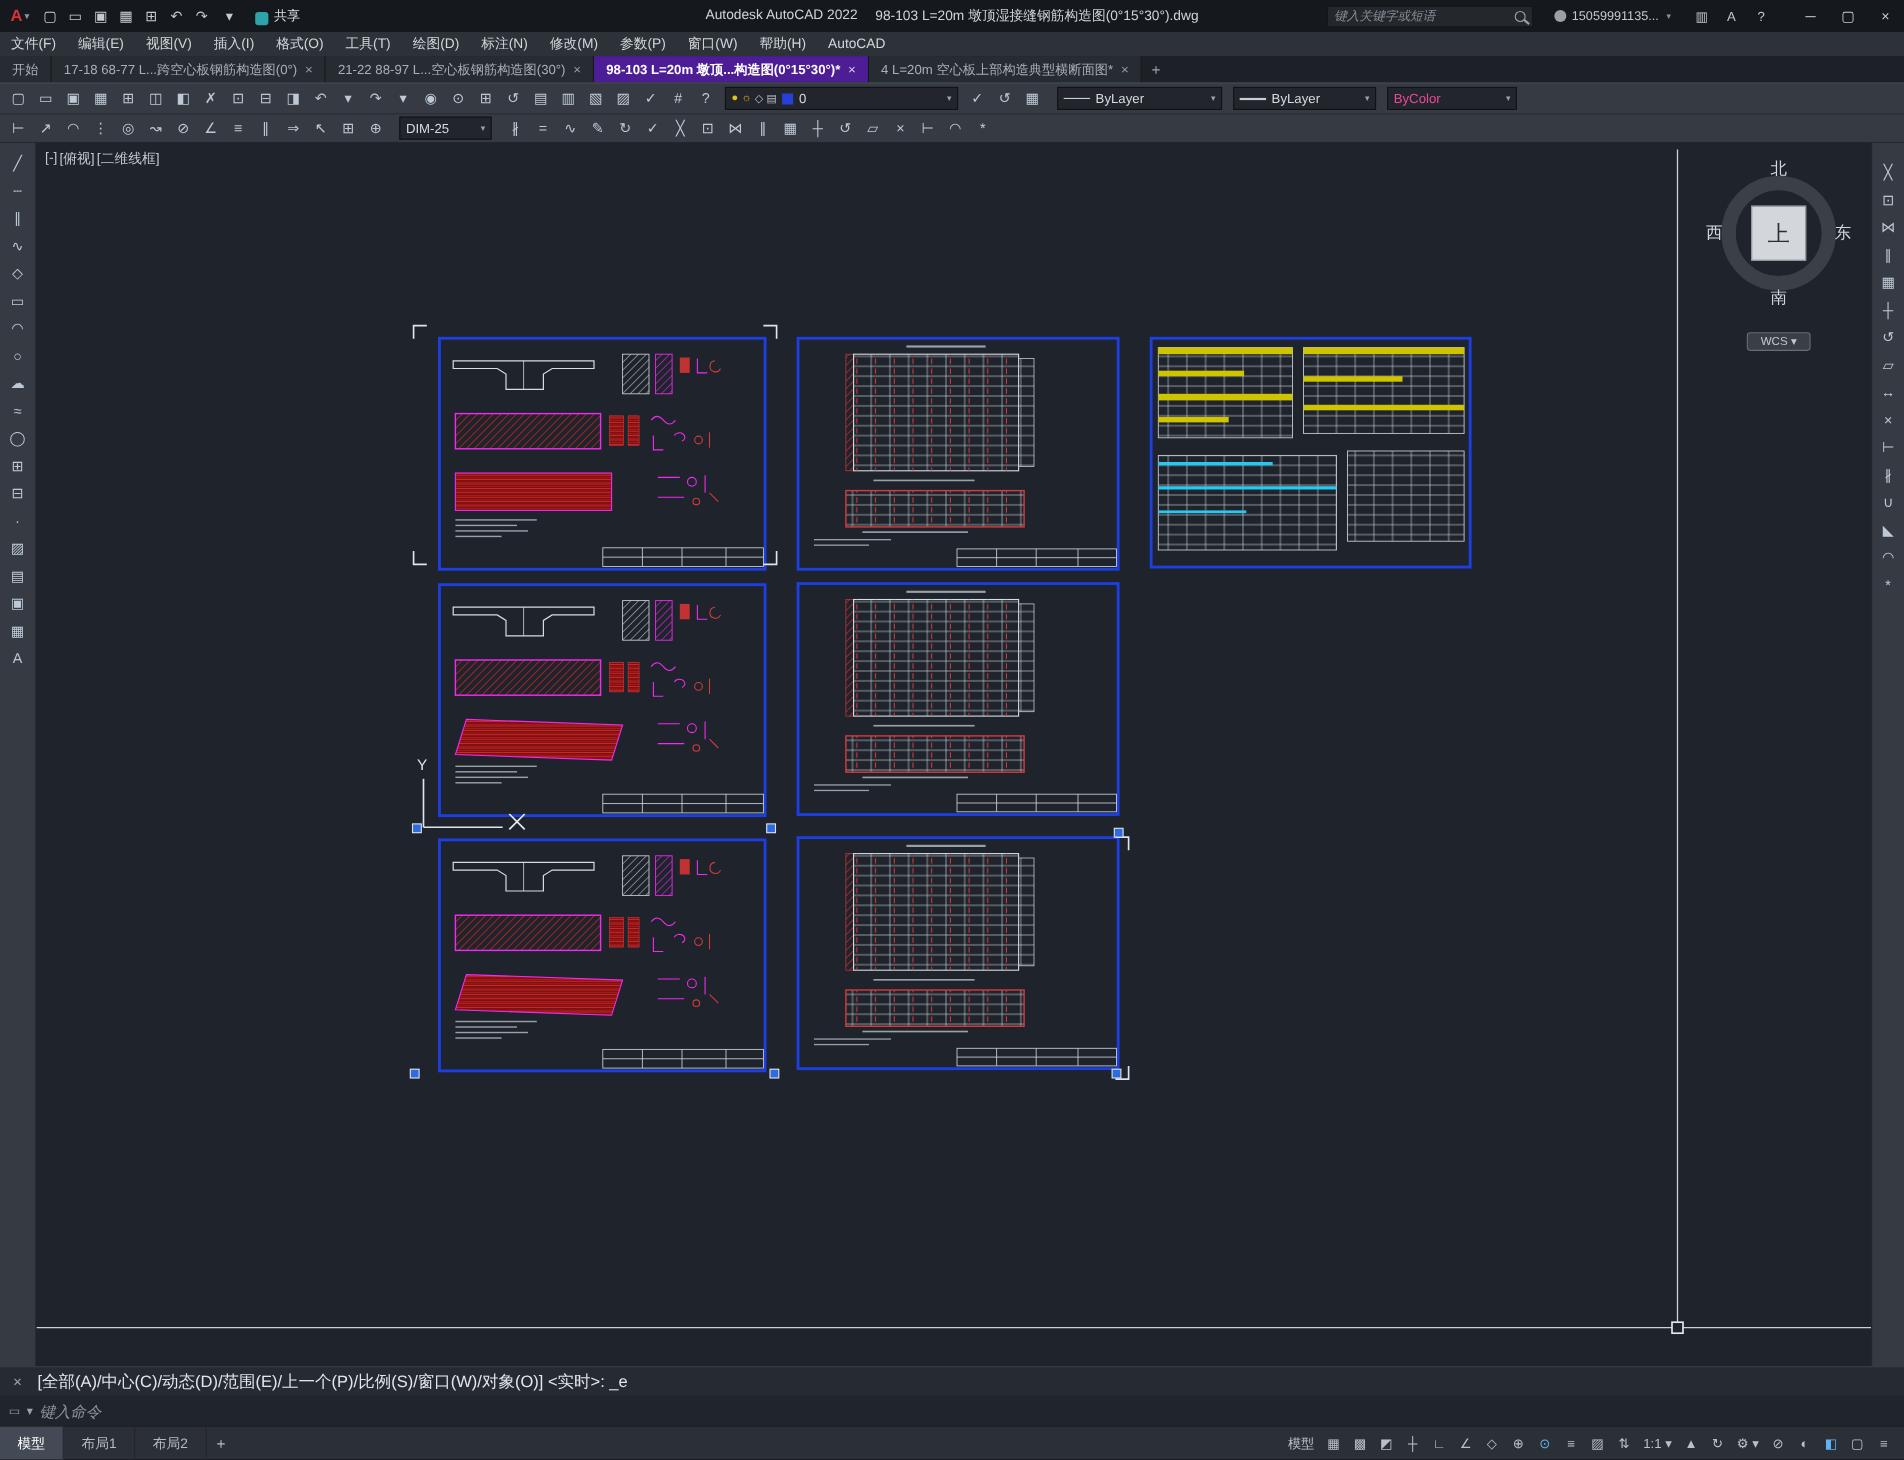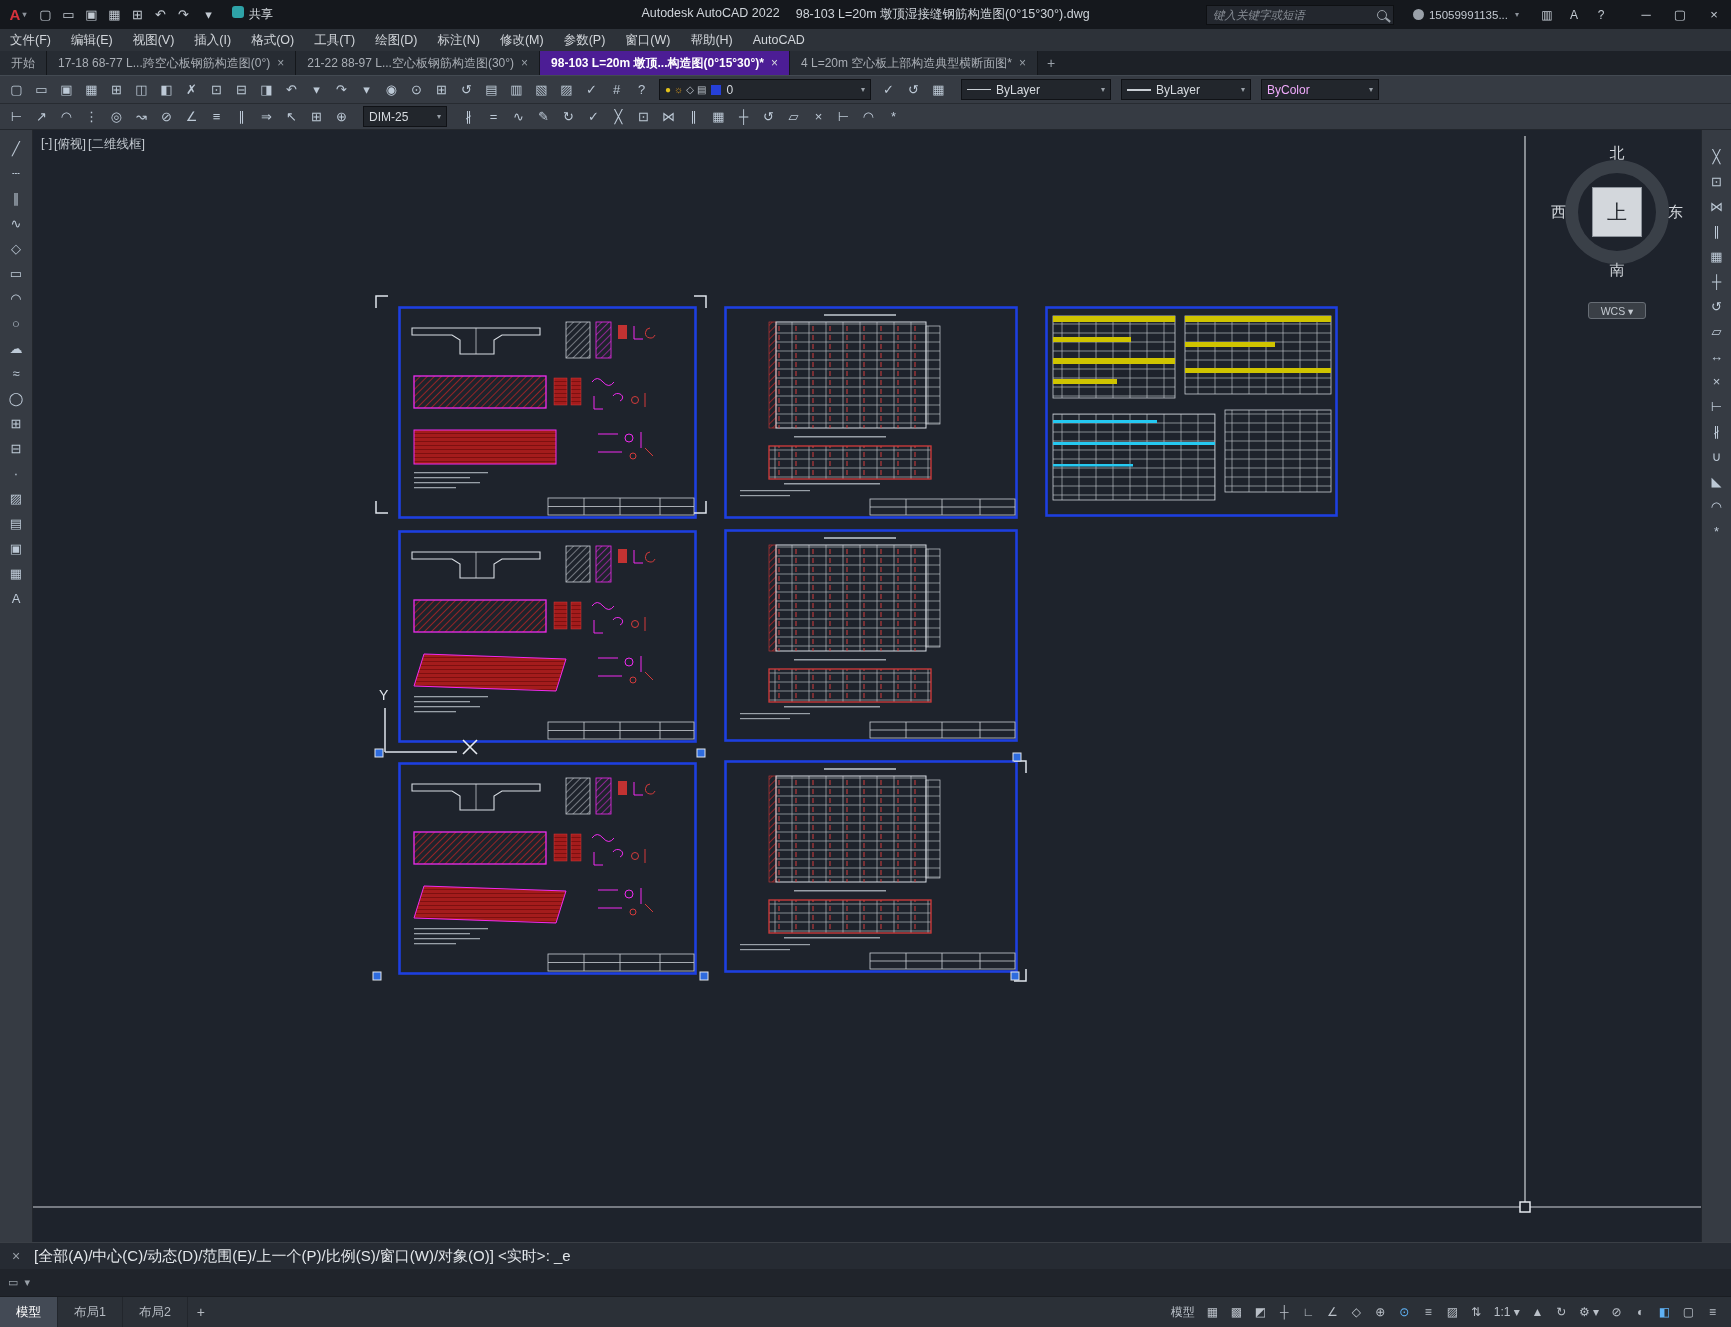--- a/index.html
+++ b/index.html
@@ -10,21 +10,21 @@
 
 #titlebar{position:absolute;top:0;left:0;right:0;height:29px;background:#15181d;
   display:flex;align-items:center;padding-left:4px;z-index:20}
 .tb-left{display:flex;align-items:center;gap:2px}
 .app-logo{width:28px;height:29px;display:flex;align-items:center;justify-content:center;
   font-weight:bold;color:#d8323c;font-size:15px}
 .caret{font-size:8px;color:#8d939b;margin-left:2px}
 .icon{display:inline-flex;align-items:center;justify-content:center}
 .qat{display:flex;align-items:center}
 .qicon{width:23px;height:25px;font-size:13px;color:#c3cad2}
-.share{display:flex;align-items:flex-start;gap:5px;margin-left:10px;font-size:12px;color:#d7dbe0}
+.share{display:flex;align-items:flex-end;gap:5px;margin-left:10px;font-size:12px;color:#d7dbe0}
 .share-dot{width:12px;height:12px;border-radius:3px;background:#2ea3a8}
 .tb-center{position:absolute;left:50%;transform:translateX(-50%);display:flex;gap:16px;
   font-size:12.5px;color:#cfd4da;white-space:nowrap}
 .tb-right{margin-left:auto;display:flex;align-items:center;gap:19px;height:100%}
 .searchbox{display:flex;align-items:center;background:#23272e;border:1px solid #0e1013;
   height:20px;width:188px;padding:0 6px;gap:6px}
 .searchbox input{flex:1;background:transparent;border:none;outline:none;color:#cfd4da;
   font-size:11.5px;font-style:italic;font-family:"Liberation Sans",sans-serif}
 .searchbox input::placeholder{color:#878d95;font-style:italic}
 .mag{width:10px;height:10px;border:1.5px solid #9aa1a9;border-radius:50%;position:relative;flex:none}
@@ -64,21 +64,21 @@
 .combo{display:flex;align-items:center;height:21px;background:#22262c;border:1px solid #101216;
   color:#d7dbe0;font-size:12px;padding:0 5px;gap:5px}
 .combo .arrow{margin-left:auto;font-size:8px;color:#9aa1a9}
 .layer-combo{width:212px;margin:0 5px}
 .lc-icons{display:flex;gap:3px;align-items:center}
 .lcicon{font-size:10px}
 .swatch{width:10px;height:10px;background:#2640d8;flex:none}
 .lt-combo{width:150px;margin-left:10px}
 .lw-combo{width:130px;margin-left:10px}
 .ps-combo{width:118px;margin-left:10px}
-.ps-combo .combo-val{color:#f0abfc}
+.ps-combo .combo-val{color:#ec4899}
 .lineprev{width:24px;border-top:1.5px solid #c9ced4}
 .lw-combo .lineprev{border-top-width:2.5px}
 .dim-combo{width:84px;margin:16px 9px}
 
 
 #mainarea{position:absolute;top:130px;left:0;right:0;height:1112px;display:flex}
 #leftbar{width:33px;background:#363b43;border-right:1px solid #23272d;display:flex;
   flex-direction:column;align-items:center;padding-top:6px;gap:1px}
 #rightbar{width:30px;background:#363b43;border-left:1px solid #23272d;display:flex;
   flex-direction:column;align-items:center;padding-top:14px;gap:1px}
@@ -547,20 +547,21 @@
       </div>
   </div>
 
   <div id="cmdout">
     <span class="cmdclose">×</span>
     <span class="cmdtext">[全部(A)/中心(C)/动态(D)/范围(E)/上一个(P)/比例(S)/窗口(W)/对象(O)] &lt;实时&gt;: _e</span>
   </div>
   <div id="cmdin">
     <span class="cmdicon">▭</span>
     <span class="cmdicon">▾</span>
+    <input class="cmdinput" placeholder="键入命令" style="">
   </div>
 
   <div id="bottombar">
     <div class="btabs">
         <div class="btab active">模型</div>
         <div class="btab">布局1</div>
         <div class="btab">布局2</div>
       </div>
     <div class="btab-new">+</div>
     <div class="spacer"></div>

